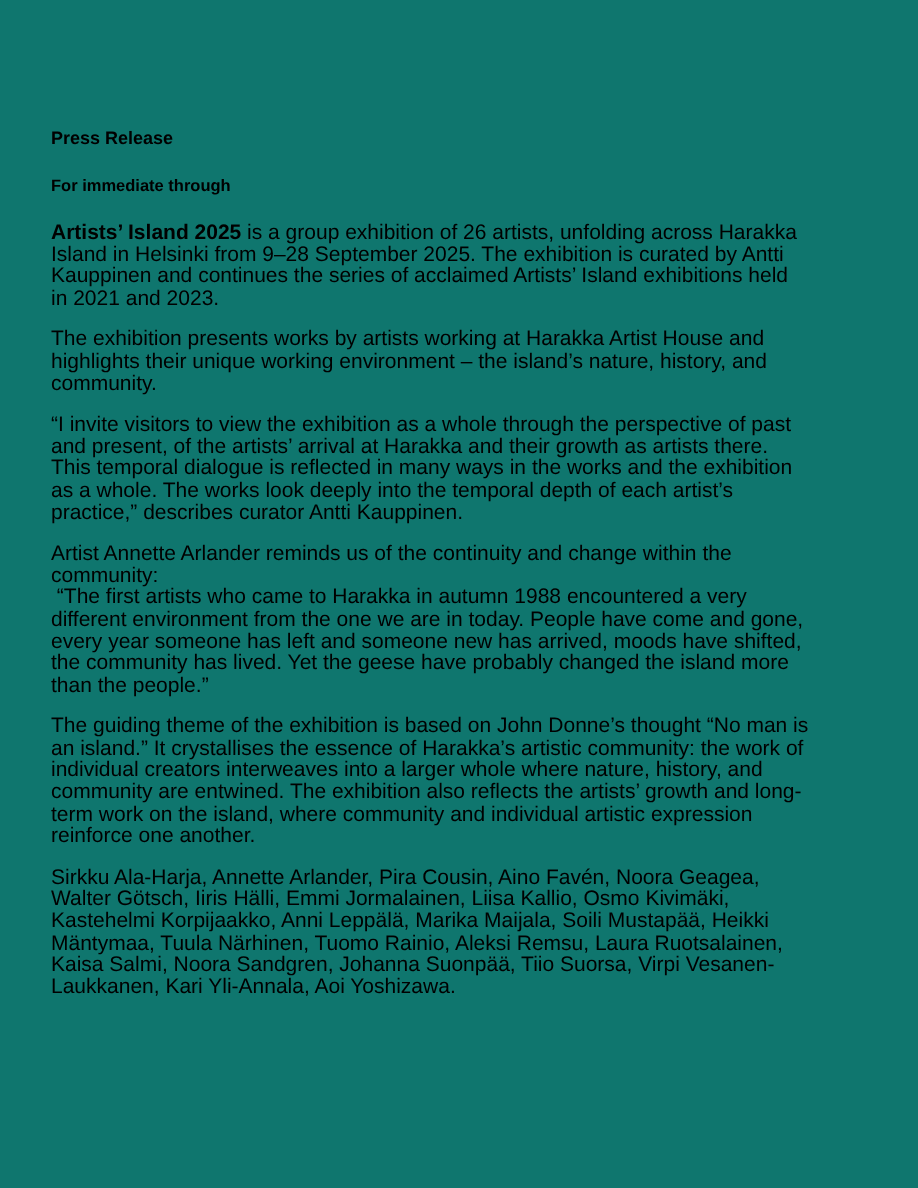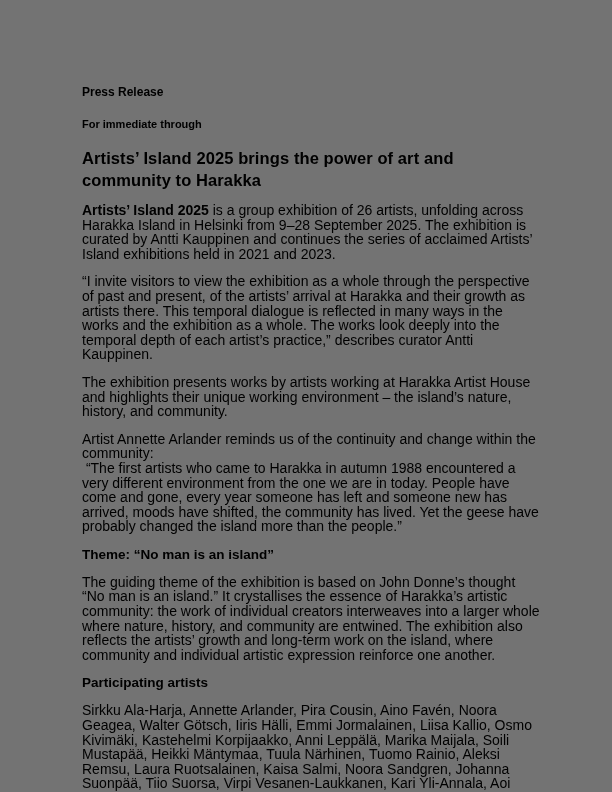--- a/index.html
+++ b/index.html
@@ -5,22 +5,22 @@
   html, body {
     margin: 0;
     padding: 0;
     background: #ffffff;
   }
   .page {
     position: relative;
     width: 612px;
     height: 792px;
     box-sizing: border-box;
-    background: #737373;
-    padding: 85px 72px 0 82px;
+    background: #0f766e;
+    padding: 85px 72px 0 34px;
     font-family: "Liberation Sans", "DejaVu Sans", sans-serif;
     color: #000000;
     overflow: hidden;
   }
   .kicker {
     font-size: 12px;
     line-height: 15px;
     font-weight: bold;
     margin: 0 0 17px 0;
   }
@@ -53,31 +53,28 @@
 </style>
 </head>
 <body>
 
 <div class="page">
 
   <div class="kicker">Press Release</div>
 
   <div class="release-line">For immediate through</div>
 
-  <h1 class="doc-title">Artists’ Island 2025 brings the power of art and community to Harakka</h1>
 
   <p class="body-para"><span class="bold-run">Artists’ Island 2025</span><span> is a group exhibition of 26 artists, unfolding across Harakka Island in Helsinki from 9–28 September 2025. The exhibition is curated by Antti Kauppinen and continues the series of acclaimed Artists’ Island exhibitions held in 2021 and 2023.</span></p>
 
+  <p class="body-para">The exhibition presents works by artists working at Harakka Artist House and highlights their unique working environment – the island’s nature, history, and community.</p>
+
   <p class="body-para">“I invite visitors to view the exhibition as a whole through the perspective of past and present, of the artists’ arrival at Harakka and their growth as artists there. This temporal dialogue is reflected in many ways in the works and the exhibition as a whole. The works look deeply into the temporal depth of each artist’s practice,” describes curator Antti Kauppinen.</p>
-
-  <p class="body-para">The exhibition presents works by artists working at Harakka Artist House and highlights their unique working environment – the island’s nature, history, and community.</p>
 
   <p class="body-para"><span>Artist Annette Arlander reminds us of the continuity and change within the community:</span><br><span>&nbsp;“The first artists who came to Harakka in autumn 1988 encountered a very different environment from the one we are in today. People have come and gone, every year someone has left and someone new has arrived, moods have shifted, the community has lived. Yet the geese have probably changed the island more than the people.”</span></p>
 
-  <h2 class="section-heading">Theme: “No man is an island”</h2>
 
   <p class="body-para"><span>The guiding theme of the exhibition is based on John Donne’s thought </span><span class="italic-run">“No man is an island.”</span><span> It crystallises the essence of Harakka’s artistic community: the work of individual creators interweaves into a larger whole where nature, history, and community are entwined. The exhibition also reflects the artists’ growth and long-term work on the island, where community and individual artistic expression reinforce one another.</span></p>
 
-  <h2 class="section-heading">Participating artists</h2>
 
   <p class="body-para">Sirkku Ala-Harja, Annette Arlander, Pira Cousin, Aino Favén, Noora Geagea, Walter Götsch, Iiris Hälli, Emmi Jormalainen, Liisa Kallio, Osmo Kivimäki, Kastehelmi Korpijaakko, Anni Leppälä, Marika Maijala, Soili Mustapää, Heikki Mäntymaa, Tuula Närhinen, Tuomo Rainio, Aleksi Remsu, Laura Ruotsalainen, Kaisa Salmi, Noora Sandgren, Johanna Suonpää, Tiio Suorsa, Virpi Vesanen-Laukkanen, Kari Yli-Annala, Aoi Yoshizawa.</p>
 
 </div>
 
 </body></html>

